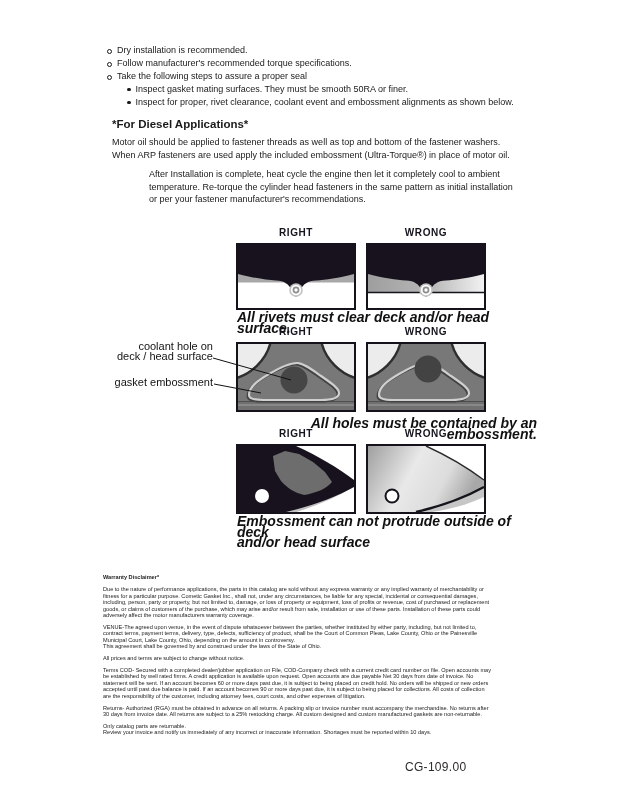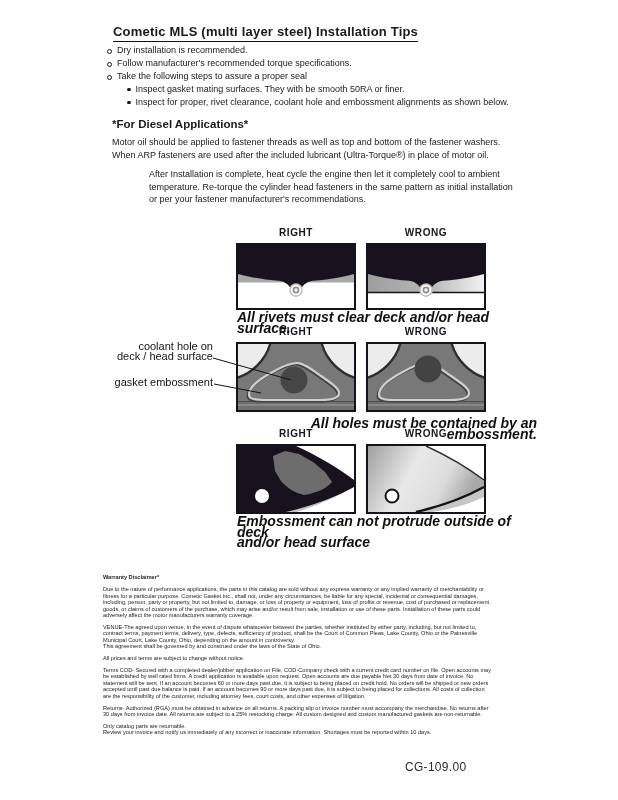--- a/index.html
+++ b/index.html
@@ -37,50 +37,47 @@
   .legal p{margin:0 0 5.5px 0;}
   .legal .lg-head{font-weight:bold;margin-bottom:6px;}
 
   .footer{left:389px;top:760px;font-size:12px;color:#2e2a2a;letter-spacing:.3px;margin-left:16px;}
 </style>
 </head>
 <body>
 
 <div class="page">
 
-  <div class="abs" style="left:113px;top:22px;">
-    <span class="title">Cometic MLS (multi layer steel) Installation Tips</span>
-  </div>
 
   <div class="abs bullets">
     <div class="b-row">
       <span class="mk circle"></span>
       <span>Dry installation is recommended.</span>
     </div>
     <div class="b-row">
       <span class="mk circle"></span>
       <span>Follow manufacturer's recommended torque specifications.</span>
     </div>
     <div class="b-row">
       <span class="mk circle"></span>
       <span>Take the following steps to assure a proper seal</span>
     </div>
     <div class="b-row sub">
       <span class="mk dot"></span>
-      <span>Inspect gasket mating surfaces.  They with be smooth 50RA or finer.</span>
+      <span>Inspect gasket mating surfaces.  They must be smooth 50RA or finer.</span>
     </div>
     <div class="b-row sub">
       <span class="mk dot"></span>
-      <span>Inspect for proper, rivet clearance, coolant hole and embossment alignments as shown below.</span>
+      <span>Inspect for proper, rivet clearance, coolant event and embossment alignments as shown below.</span>
     </div>
   </div>
 
   <div class="abs h2" style="left:112px;top:118px;">*For Diesel Applications*</div>
   <div class="abs body-par pre" style="left:112px;top:136px;">Motor oil should be applied to fastener threads as well as top and bottom of the fastener washers.
-When ARP fasteners are used after the included lubricant (Ultra-Torque®) in place of motor oil.</div>
+When ARP fasteners are used apply the included embossment (Ultra-Torque®) in place of motor oil.</div>
   <div class="abs body-par pre" style="left:112px;top:168px;margin-left:37px;">After Installation is complete, heat cycle the engine then let it completely cool to ambient
 temperature. Re-torque the cylinder head fasteners in the same pattern as initial installation
 or per your fastener manufacturer's recommendations.</div>
 
   <div class="abs dg-row" style="left:236px;top:227px;height:100px;">
     <div class="dg-labels">
       <div class="dg-label right">RIGHT</div>
       <div class="dg-label wrong">WRONG</div>
     </div>
     <div class="dg-box left">

